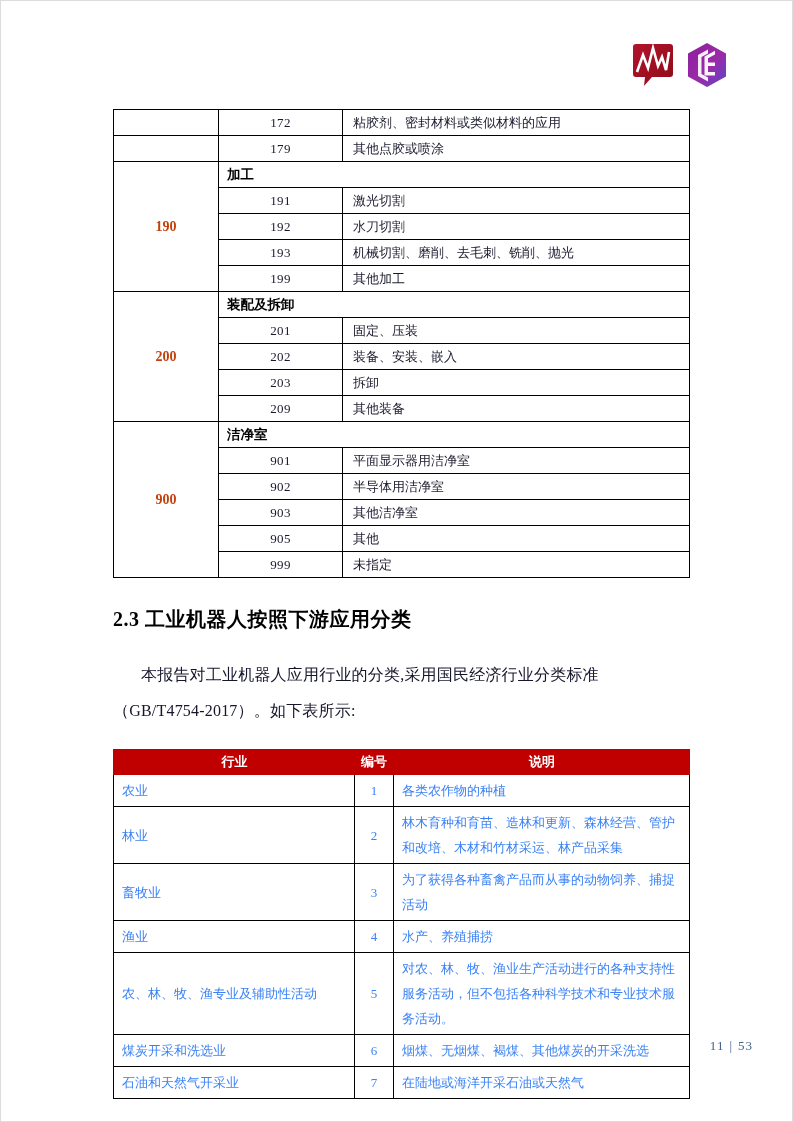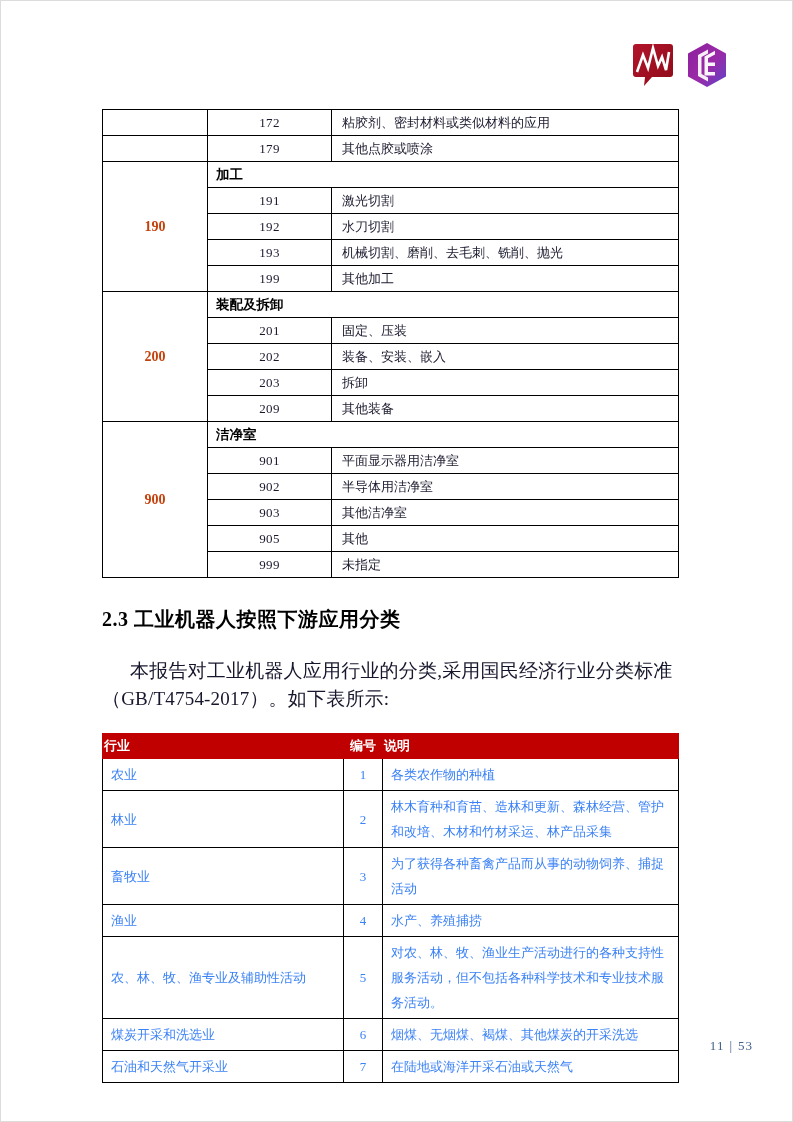--- a/index.html
+++ b/index.html
@@ -27,21 +27,21 @@
     right: 62px;
     display: flex;
     align-items: center;
     gap: 10px;
   }
   .logo-bar svg { display: block; }
 
   
   .content {
     position: absolute;
-    left: 101px;
+    left: 112px;
     top: 108px;
     width: 576px;
   }
 
   
   table.doc-table {
     border-collapse: collapse;
     width: 576px;
     table-layout: fixed;
     font-family: "Liberation Serif", "DejaVu Serif", serif;
@@ -88,39 +88,39 @@
     font-family: "Liberation Serif", "DejaVu Serif", serif;
     font-weight: bold;
     font-size: 20px;
     color: #000000;
     letter-spacing: 0.5px;
   }
 
   
   .body-para {
     margin: 0;
-    font-size: 19px;
-    line-height: 28px;
+    font-size: 16px;
+    line-height: 36px;
     color: #16162c;
     text-indent: 28px;
     letter-spacing: 0.2px;
   }
 
   
   .t2 col.c1 { width: 241px; }
   .t2 col.c2 { width: 39px; }
   .t2 col.c3 { width: 296px; }
 
   .t2 thead th {
     background: #c00000;
     color: #ffffff;
     font-weight: bold;
     font-size: 13px;
     height: 24px;
-    text-align: left;
+    text-align: center;
     padding-left: 1px;
     border: 1px solid #c00000;
   }
   .t2 thead th.num-head {
     text-align: center;
     padding-left: 0;
   }
   .t2 tbody td {
     font-size: 13px;
     line-height: 25px;

